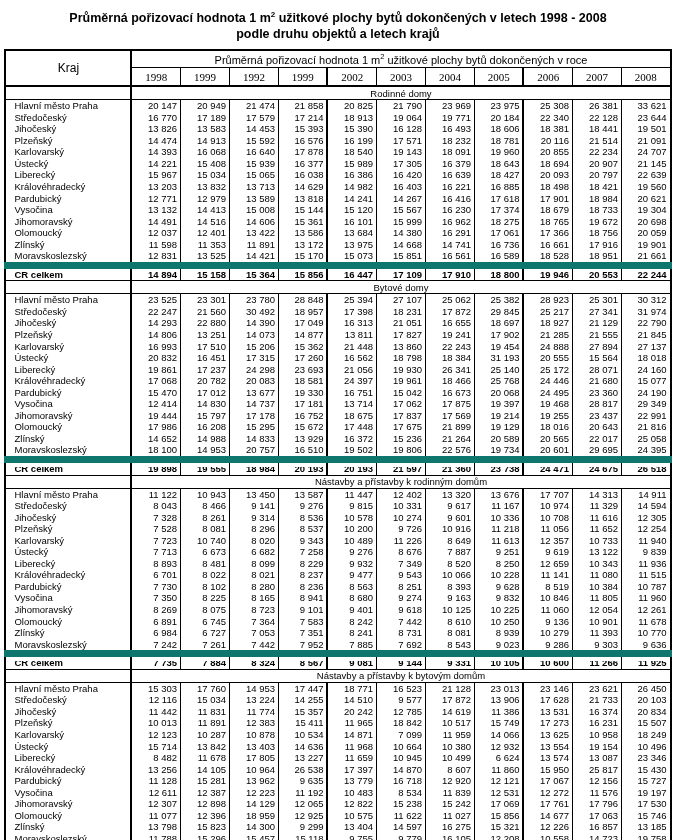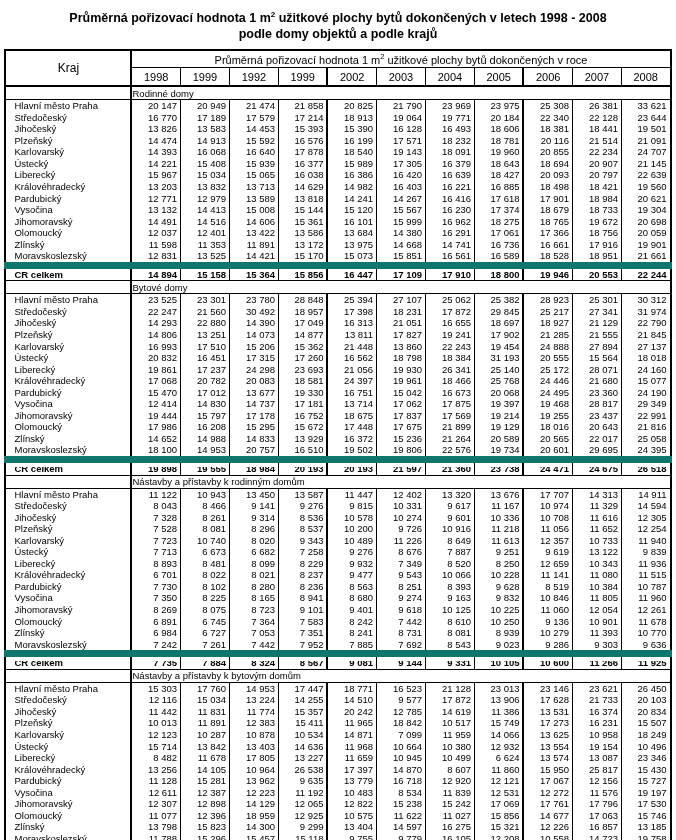--- a/index.html
+++ b/index.html
@@ -26,45 +26,45 @@
     font-size:12px; text-align:center; vertical-align:middle;
     border-bottom:2px solid #000;
   }
   th.top-header {
     font-size:11px; height:16px; text-align:center;
     border-left:2px solid #000; border-bottom:1px solid #000;
   }
   th.top-header sup { font-size:7.5px; }
   tr.years-row th {
     font-size:11px; height:17px; text-align:center;
-    border-left:1px solid #000; border-bottom:2px solid #000;
+    border-left:1px solid #000; border-bottom:2px solid #000;font-family:Liberation Serif, serif;
   }
   tr.years-row th.thick { border-left:2px solid #000; }
   td.section-title {
-    font-size:9.5px; height:12px; 
+    font-size:9.5px; height:12px; text-align:center;
     border-top:1px solid #000; border-bottom:1px solid #000;
     border-left:2px solid #000;
   }
   td.section-spacer { border-top:1px solid #000; border-bottom:1px solid #000; }
   tr.data-row td { height:11.55px; font-size:9.5px; line-height:11.55px; }
   td.region { text-align:left; padding-left:8px; }
   td.num {
     text-align:right; padding-right:3px;
     border-left:1px solid #000;
     font-family:"Liberation Sans", sans-serif;
   }
   td.num.thick { border-left:2px solid #000; }
   tr.total-row td { font-weight:bold; border-top:7px solid #0f766e;border-radius:6px; }
 </style>
 </head>
 <body>
 
 <div class="page-title">
   <div><span>Průměrná pořizovací hodnota 1 m</span><sup>2</sup><span> užitkové plochy bytů dokončených v letech 1998 - 2008</span></div>
-  <div>podle domy objektů a podle krajů</div>
+  <div>podle druhu objektů a letech krajů</div>
 </div>
 
 <table class="main">
   <colgroup id="cols">
       <col style="width: 126px;">
       <col style="width: 49px;">
       <col style="width: 49px;">
       <col style="width: 49px;">
       <col style="width: 49px;">
       <col style="width: 49px;">

